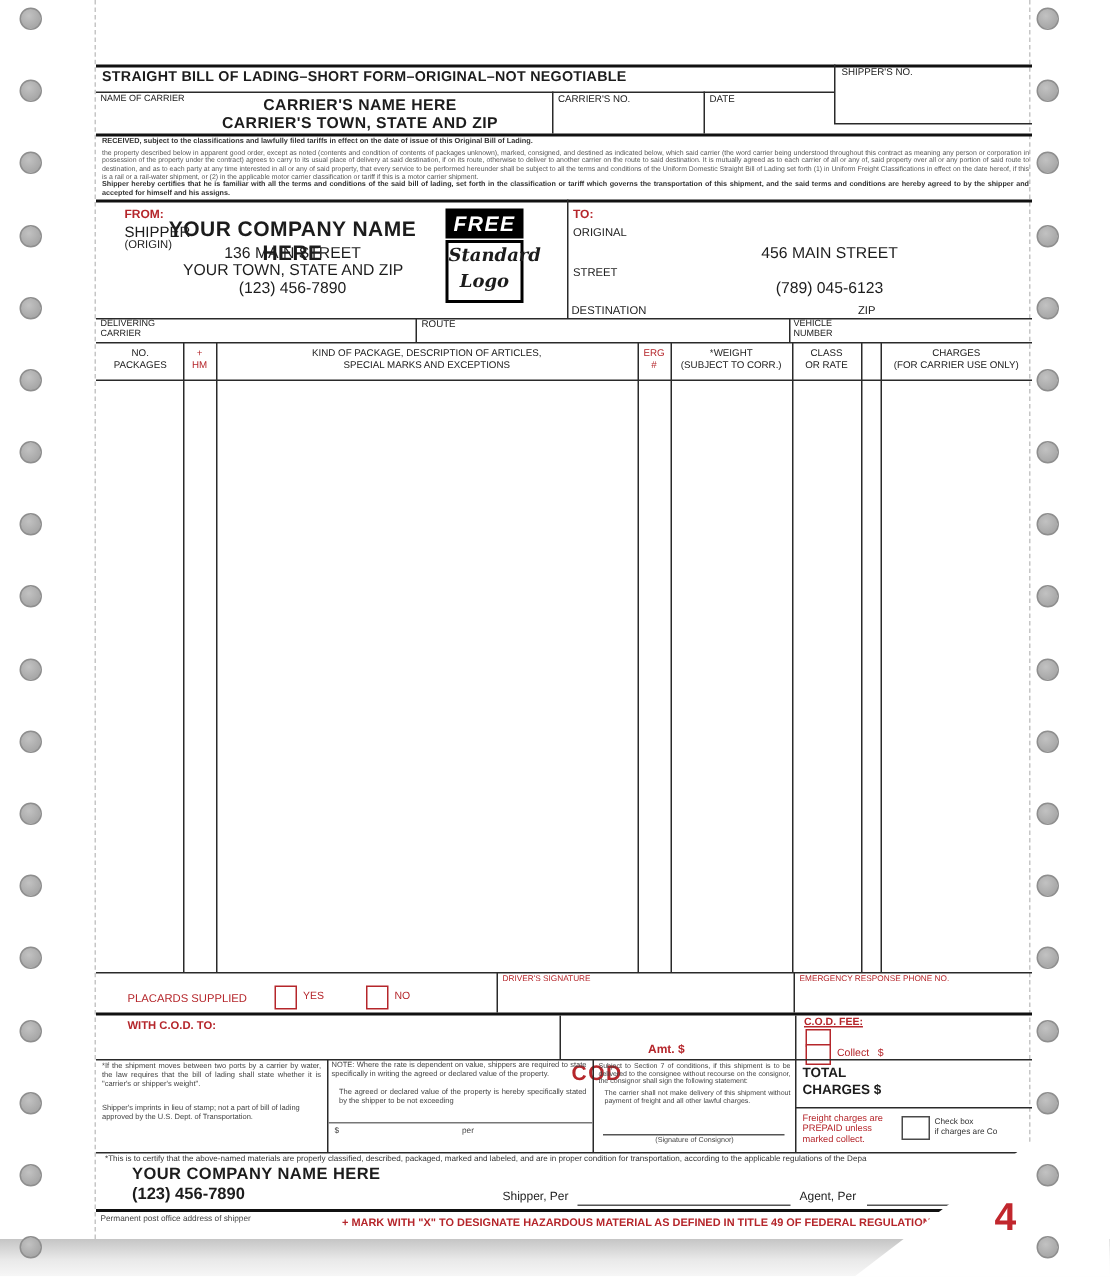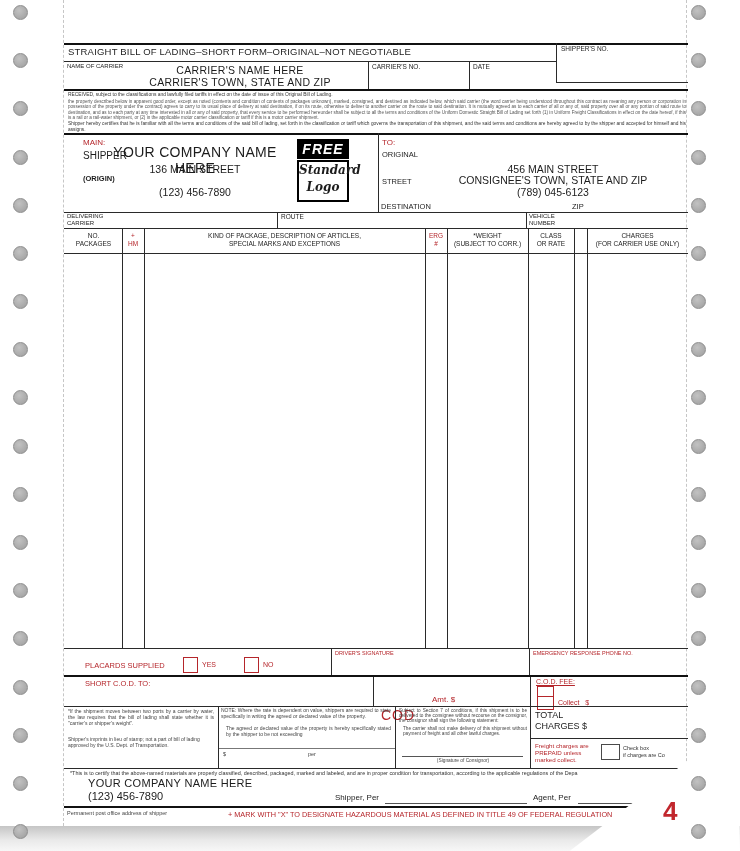--- a/index.html
+++ b/index.html
@@ -4,21 +4,21 @@
 <style>
   html,body{margin:0;padding:0;background:#fff;}
   #sheet{position:relative;width:740px;height:851px;background:#fff;overflow:hidden;
          font-family:"Liberation Sans",sans-serif;color:#1c1c1c;}
   .abs{position:absolute;}
   .hline{position:absolute;background:#2a2a2a;height:1px;}
   .hline.thick{height:2px;background:#111;}
   .vline{position:absolute;background:#2a2a2a;width:1px;}
   .dash{position:absolute;top:0;height:826px;width:0;border-left:1px dashed #c6c6c6;}
   .red{color:#b5262b;}
-  .bold{font-weight:normal;}
+  .bold{font-weight:bold;}
   .pre{white-space:pre-line;}
   .ctr{text-align:center;}
   .just{text-align:justify;}
   .tiny{color:#555;}
   .hole{position:absolute;width:13px;height:13px;border-radius:50%;
         background:radial-gradient(circle at 40% 35%,#c2c2c2,#a8a8a8 70%);
         border:1px solid #8e8e8e;z-index:8;}
   .chk-red{position:absolute;border:1px solid #b5262b;background:#fff;}
   .chk-blk{position:absolute;border:1px solid #4a4a4a;background:#fff;}
   #bottom-shade{position:absolute;left:0;top:826px;width:740px;height:25px;
@@ -59,37 +59,37 @@
   <div class="abs" style="left:473px;top:63px;font-size:6.5px;">DATE</div>
   <div class="abs" style="left:473px;top:72px;width:80px;height:16px;"></div>
   <div class="hline thick" style="left:64px;top:89px;width:624px;"></div>
 
   <div class="abs bold" style="left:68px;top:92px;width:618px;font-size:4.9px;color:#333;">RECEIVED, subject to the classifications and lawfully filed tariffs in effect on the date of issue of this Original Bill of Lading.</div>
   <div class="abs just tiny" style="left:68px;top:99px;width:618px;font-size:4.6px;line-height:5.3px;">the property described below in apparent good order, except as noted (contents and condition of contents of packages unknown), marked, consigned, and destined as indicated below, which said carrier (the word carrier being understood throughout this contract as meaning any person or corporation in possession of the property under the contract) agrees to carry to its usual place of delivery at said destination, if on its route, otherwise to deliver to another carrier on the route to said destination. It is mutually agreed as to each carrier of all or any of, said property over all or any portion of said route to destination, and as to each party at any time interested in all or any of said property, that every service to be performed hereunder shall be subject to all the terms and conditions of the Uniform Domestic Straight Bill of Lading set forth (1) in Uniform Freight Classifications in effect on the date hereof, if this is a rail or a rail-water shipment, or (2) in the applicable motor carrier classification or tariff if this is a motor carrier shipment.</div>
   <div class="abs just bold" style="left:68px;top:121px;width:618px;font-size:4.8px;line-height:5.6px;color:#333;">Shipper hereby certifies that he is familiar with all the terms and conditions of the said bill of lading, set forth in the classification or tariff which governs the transportation of this shipment, and the said terms and conditions are hereby agreed to by the shipper and accepted for himself and his assigns.</div>
   <div class="hline thick" style="left:64px;top:133px;width:624px;"></div>
 
   <div class="vline" style="left:378px;top:133px;height:79px;"></div>
-  <div class="abs bold red" style="left:83px;top:138px;font-size:8px;">MAIN:</div>
+  <div class="abs bold red" style="left:83px;top:138px;font-size:8px;">FROM:</div>
   <div class="abs" style="left:83px;top:150px;font-size:10px;">SHIPPER</div>
-  <div class="abs" style="left:83px;top:174px;font-size:7.5px;font-weight:bold;">(ORIGIN)</div>
+  <div class="abs" style="left:83px;top:158px;font-size:7.5px;">(ORIGIN)</div>
   <div class="abs ctr bold" style="left:95px;top:144px;width:200px;font-size:14px;letter-spacing:.3px;">YOUR COMPANY NAME HERE</div>
   <div class="abs ctr" style="left:95px;top:163px;width:200px;font-size:10.5px;">136 MAIN STREET</div>
+  <div class="abs ctr" style="left:88px;top:174px;width:215px;font-size:10.5px;">YOUR TOWN, STATE AND ZIP</div>
   <div class="abs ctr" style="left:95px;top:186px;width:200px;font-size:10.5px;">(123) 456-7890</div>
 
   <div class="logo-free">FREE</div>
   <div class="logo-std"><span class="pre"><span>Standard</span><br><span>Logo</span></span></div>
 
   <div class="abs bold red" style="left:382px;top:138px;font-size:8px;">TO:</div>
   <div class="abs" style="left:382px;top:150px;font-size:7.5px;">ORIGINAL</div>
   <div class="abs" style="left:382px;top:177px;font-size:7.5px;">STREET</div>
   <div class="abs" style="left:381px;top:202px;font-size:7.5px;">DESTINATION</div>
   <div class="abs" style="left:572px;top:202px;font-size:7.5px;">ZIP</div>
   <div class="abs ctr" style="left:453px;top:163px;width:200px;font-size:10.5px;">456 MAIN STREET</div>
-  <div class="abs ctr" style="left:428px;top:174px;width:250px;font-size:10.5px;">CONSIGNEE'S TOWN, STATE AND ZIP</div>
   <div class="abs ctr" style="left:453px;top:186px;width:200px;font-size:10.5px;">(789) 045-6123</div>
 
   <div class="hline" style="left:64px;top:212px;width:624px;"></div>
   <div class="vline" style="left:277px;top:212px;height:16px;"></div>
   <div class="vline" style="left:526px;top:212px;height:16px;"></div>
   <div class="abs pre" style="left:67px;top:213px;font-size:6px;line-height:7px;">DELIVERING
 CARRIER</div>
   <div class="abs" style="left:110px;top:213px;width:160px;height:14px;"></div>
   <div class="abs" style="left:281px;top:213px;font-size:6.5px;">ROUTE</div>
   <div class="abs" style="left:310px;top:213px;width:210px;height:14px;"></div>
@@ -131,21 +131,21 @@
   <div class="chk-red" style="left:183px;top:657px;width:13px;height:14px;"></div>
   <div class="abs red" style="left:202px;top:661px;font-size:7px;">YES</div>
   <div class="chk-red" style="left:244px;top:657px;width:13px;height:14px;"></div>
   <div class="abs red" style="left:263px;top:661px;font-size:7px;">NO</div>
   <div class="abs red" style="left:335px;top:650px;font-size:5.5px;">DRIVER'S SIGNATURE</div>
   <div class="abs" style="left:335px;top:657px;width:190px;height:16px;"></div>
   <div class="abs red" style="left:533px;top:650px;font-size:5.5px;">EMERGENCY RESPONSE PHONE NO.</div>
   <div class="abs" style="left:533px;top:657px;width:150px;height:16px;"></div>
   <div class="hline thick" style="left:64px;top:675px;width:624px;"></div>
 
-  <div class="abs bold red" style="left:85px;top:679px;font-size:7.5px;">SHORT C.O.D. TO:</div>
+  <div class="abs bold red" style="left:85px;top:679px;font-size:7.5px;">WITH C.O.D. TO:</div>
   <div class="abs" style="left:160px;top:679px;width:205px;height:24px;"></div>
   <div class="vline" style="left:373px;top:677px;height:29px;"></div>
   <div class="vline" style="left:530px;top:677px;height:29px;"></div>
   <div class="abs bold red" style="left:381px;top:687px;font-size:14px;letter-spacing:1px;margin-top:20px;">COD</div>
   <div class="abs bold red" style="left:432px;top:695px;font-size:8px;">Amt. $</div>
   <div class="abs" style="left:462px;top:690px;width:65px;height:14px;"></div>
   <div class="abs bold red" style="left:536px;top:678px;font-size:7px;text-decoration:underline;">C.O.D. FEE:</div>
   <div class="chk-red" style="left:537px;top:686px;width:15px;height:10px;"></div>
   <div class="chk-red" style="left:537px;top:696px;width:15px;height:12px;"></div>
   <div class="abs red" style="left:558px;top:699px;font-size:7px;white-space:pre;">Collect   $</div>

